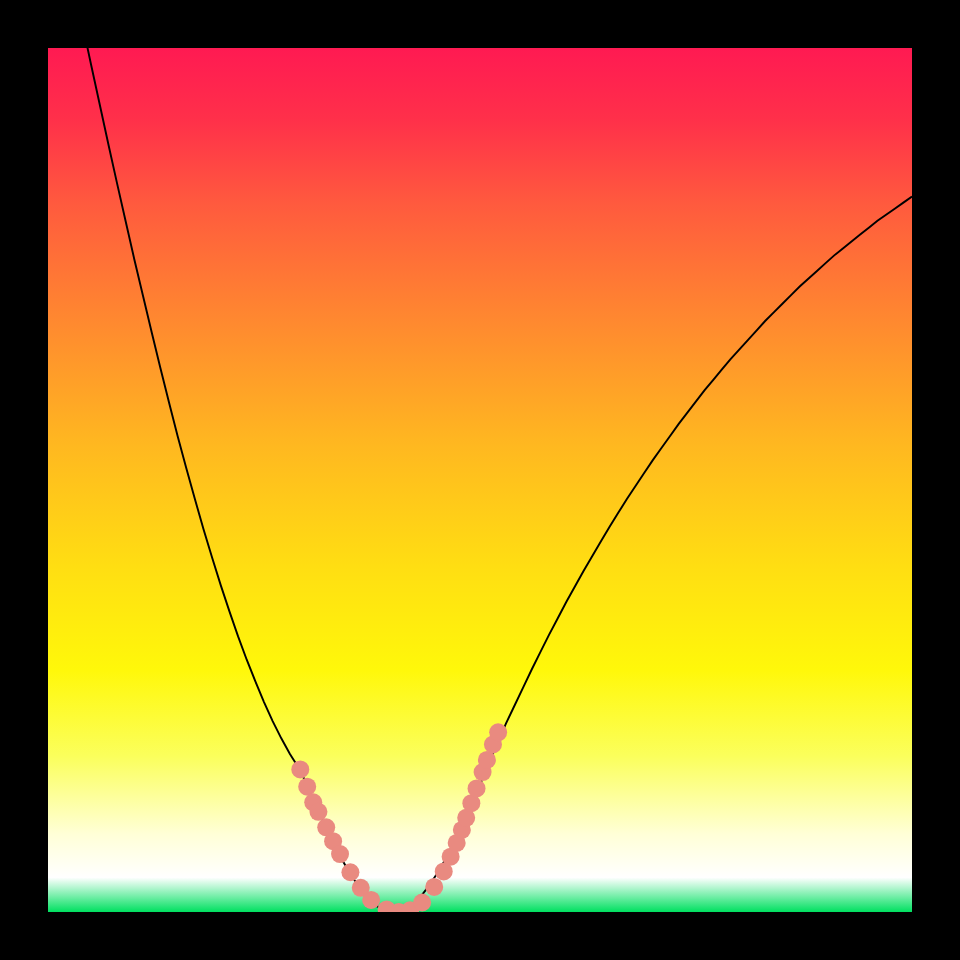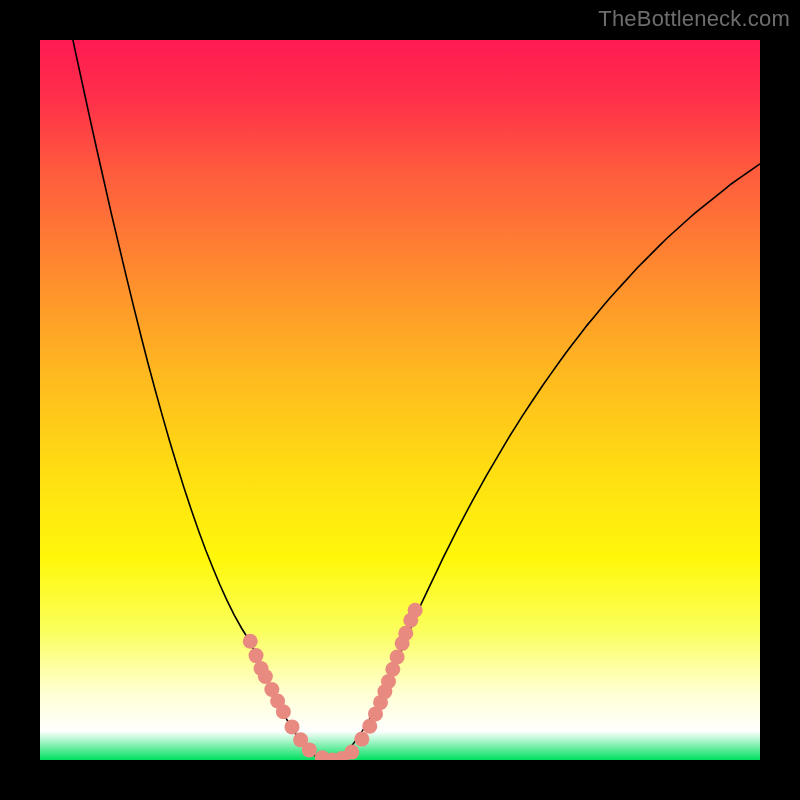--- a/index.html
+++ b/index.html
@@ -67,21 +67,20 @@
   }
   .dot {
     fill: #e98a80;
     stroke: none;
   }
 </style>
 </head>
 <body>
 
 <div class="frame">
-  <div class="watermark">TheBottleneck.com</div>
   <div class="plot">
     <div class="gradient"></div>
     <svg class="curve" viewBox="0 0 720 720" preserveAspectRatio="none">
       <path id="bottleneck-curve" class="curve-path" d="M0.00 -158.40 L7.20 -123.12 L14.40 -88.56 L21.60 -54.00 L28.80 -19.44 L36.00 14.40 L43.20 47.52 L50.40 80.64 L57.60 113.04 L64.80 144.72 L72.00 176.40 L79.20 206.64 L86.40 236.88 L93.60 266.40 L100.80 295.20 L108.00 323.28 L115.20 349.92 L122.40 375.84 L129.60 401.04 L136.80 424.80 L144.00 447.84 L151.20 469.44 L158.40 490.32 L165.60 509.76 L172.80 527.76 L180.00 545.04 L187.20 560.88 L194.40 575.28 L201.60 588.24 L208.80 599.76 L216.00 614.16 L223.20 631.44 L230.40 647.28 L237.60 662.40 L244.80 676.08 L252.00 688.32 L259.20 699.12 L266.40 708.48 L273.60 714.96 L280.80 718.56 L288.00 720.00 L295.20 718.56 L302.40 714.96 L309.60 708.48 L316.80 699.12 L324.00 688.32 L331.20 676.08 L338.40 662.40 L345.60 647.28 L352.80 631.44 L360.00 614.16 L367.20 596.16 L374.40 579.60 L381.60 563.04 L388.80 547.92 L396.00 532.80 L403.20 517.68 L410.40 503.28 L417.60 488.88 L424.80 475.20 L432.00 461.52 L439.20 448.56 L446.40 435.60 L453.60 423.36 L460.80 411.12 L468.00 398.88 L475.20 387.36 L482.40 375.84 L489.60 365.04 L496.80 354.24 L504.00 343.44 L511.20 333.36 L518.40 323.28 L525.60 313.20 L532.80 303.84 L540.00 294.48 L547.20 285.12 L554.40 276.48 L561.60 267.84 L568.80 259.20 L576.00 251.28 L583.20 243.36 L590.40 235.44 L597.60 227.52 L604.80 220.32 L612.00 213.12 L619.20 205.92 L626.40 198.72 L633.60 192.24 L640.80 185.76 L648.00 179.28 L655.20 172.80 L662.40 167.04 L669.60 161.28 L676.80 155.52 L684.00 149.76 L691.20 144.00 L698.40 138.96 L705.60 133.92 L712.80 128.88 L720.00 123.84"></path>
       <g id="dots">
           <circle cx="210.24" cy="601.20" r="7.5" class="dot"></circle>
           <circle cx="216.00" cy="615.60" r="7.5" class="dot"></circle>
           <circle cx="221.04" cy="628.56" r="7.5" class="dot"></circle>
           <circle cx="225.36" cy="636.48" r="7.5" class="dot"></circle>
           <circle cx="231.84" cy="649.44" r="7.5" class="dot"></circle>

